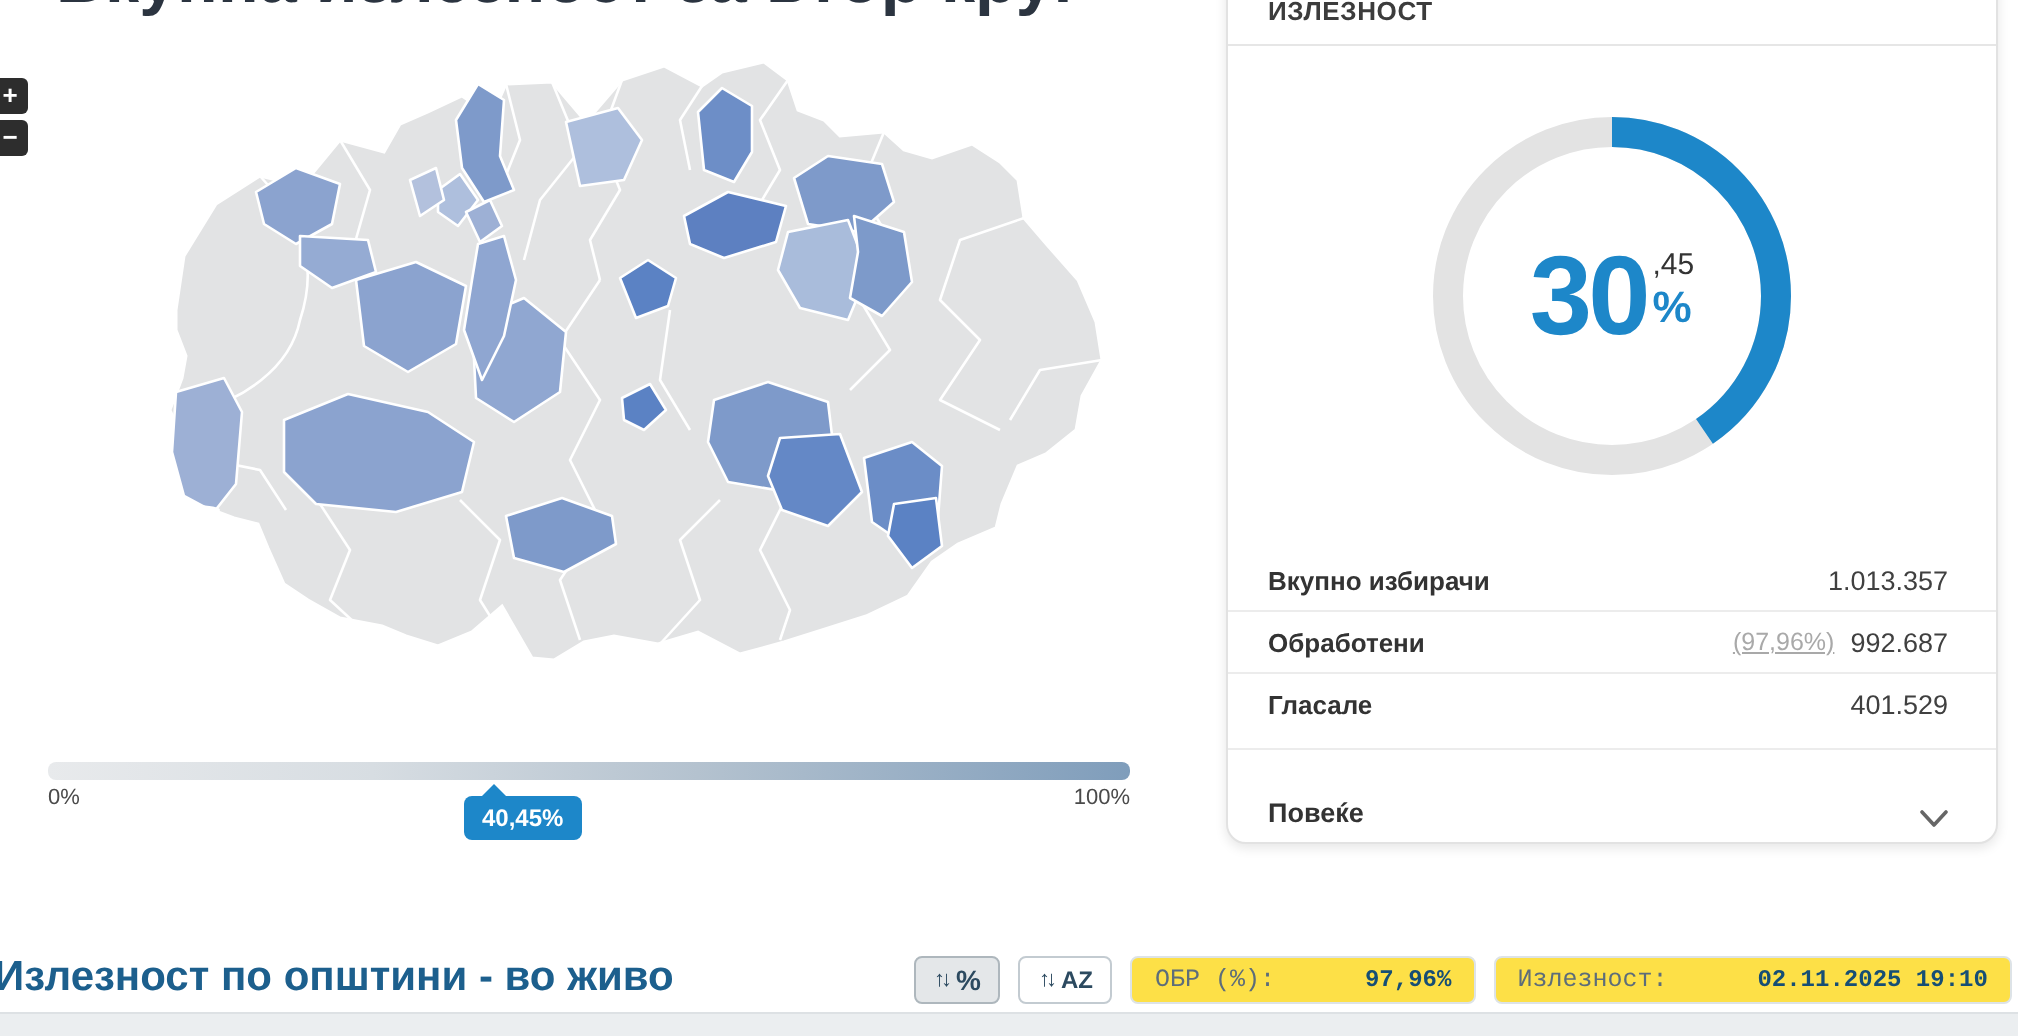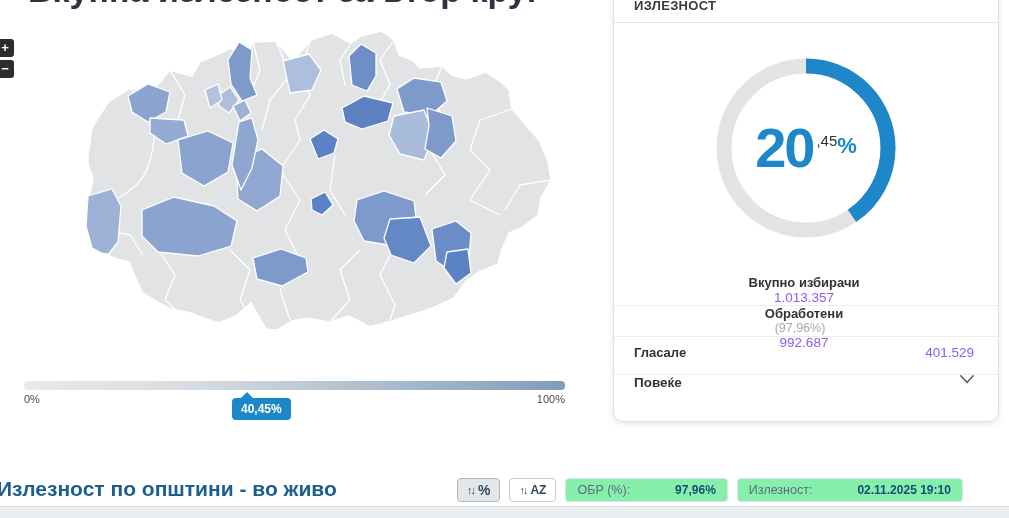--- a/index.html
+++ b/index.html
@@ -32,47 +32,47 @@
   
   .panel { position:absolute; left:613px; top:-26px; width:386px; height:448px; background:#fff;
            border:1px solid #e2e2e2; border-radius:10px; box-shadow:0 2px 6px rgba(0,0,0,.10); }
   .panel-header { height:48px; display:flex; align-items:flex-end; padding:0 20px 9px 20px;
                   border-bottom:1px solid #e6e6e6; }
   .panel-header span { font-size:13px; font-weight:700; color:#3c3c3c; letter-spacing:.3px; }
 
   .gauge-wrap { position:relative; width:190px; margin:30px auto 0; height:190px; }
   .gauge-center { position:absolute; inset:0; display:flex; align-items:center; justify-content:center; }
   .gauge-int { font-size:56px; font-weight:700; color:#1d87c9; letter-spacing:-2px; line-height:1; }
-  .gauge-side { display:flex; flex-direction:row; align-items:flex-start; margin-left:3px; margin-top:-4px; }
+  .gauge-side { display:flex; flex-direction:column; align-items:flex-start; margin-left:3px; margin-top:-4px; }
   .gauge-dec { font-size:15px; color:#333; line-height:1.1; }
   .gauge-unit { font-size:22px; font-weight:700; color:#1d87c9; line-height:1.2; }
 
   .stats { margin-top:32px; }
   .stat-row { display:flex; align-items:center; height:31px; padding:0 24px 0 20px; }
-  .stat-row.bordered { border-bottom:1px solid #ececec;flex-direction:column; }
+  .stat-row.bordered { border-bottom:1px solid #ececec; }
   .stat-label { font-size:13px; font-weight:700; color:#333; }
   .stat-spacer { flex:1; }
-  .stat-extra { font-size:12.5px; color:#a9a9a9; margin-right:8px; }
-  .stat-value { font-size:13.5px; color:#8b5cf6; }
-
-  .more-row { display:flex; align-items:flex-start; height:40px; margin:6px 0 0; padding:0 24px 0 20px;
+  .stat-extra { font-size:12.5px; color:#a9a9a9; margin-right:8px;text-decoration:underline; }
+  .stat-value { font-size:13.5px; color:#404040; }
+
+  .more-row { display:flex; align-items:flex-end; height:40px; margin:6px 0 0; padding:0 24px 0 20px;
               border-top:1px solid #ececec; cursor:pointer; }
   .more-label { font-size:13.5px; font-weight:700; color:#333; }
 
   
   .bottom-heading { position:absolute; left:-3px; top:477px; font-size:21px; font-weight:700; color:#1c5f8d;
                     white-space:nowrap; }
   .controls { position:absolute; left:457px; top:478px; display:flex; gap:9px; align-items:stretch; }
   .sort-btn { display:flex; align-items:center; gap:4px; border-radius:4px; padding:3px 9px; cursor:pointer;
               font-weight:700; color:#2c4a60; background:#fff; border:1px solid #c3cbd1; }
   .sort-btn.active { background:#e4e7e9; border-color:#aeb7bd; }
   .sort-arrows { font-size:11px; letter-spacing:-2px; }
   .sort-symbol { font-size:14px; }
-  .badge { display:flex; align-items:center; gap:5px; background:#86efac; border:1px solid #dde3e7;
-           border-radius:4px; padding:0 11px; white-space:nowrap; }
+  .badge { display:flex; align-items:center; gap:5px; background:#fde047; border:1px solid #dde3e7;
+           border-radius:4px; padding:0 11px; white-space:nowrap;font-family:Liberation Mono, monospace; }
   .badge-label { font-size:12.5px; color:#5d6d7a; }
   .badge-value { font-size:12px; font-weight:700; color:#164e75;margin-left:40px; }
 
   .footer-strip { position:absolute; left:0; right:0; top:506px; height:12px; background:#ebeef0;
                   border-top:1px solid #dde1e4; }
 </style>
 </head>
 <body>
 
 <div id="app">
@@ -155,21 +155,21 @@
     <div class="panel-header">
       <span>ИЗЛЕЗНОСТ</span>
     </div>
 
     <div class="gauge-wrap">
       <svg width="190" height="190" viewBox="0 0 190 190">
         <circle cx="95" cy="95" r="82" fill="none" stroke="#e3e3e3" stroke-width="15"></circle>
         <circle cx="95" cy="95" r="82" fill="none" stroke="#1d87c9" stroke-width="15" transform="rotate(-90 95 95)" stroke-dasharray="208.4 515.2"></circle>
       </svg>
       <div class="gauge-center">
-        <span class="gauge-int">20</span>
+        <span class="gauge-int">30</span>
         <span class="gauge-side">
           <span class="gauge-dec">,45</span>
           <span class="gauge-unit">%</span>
         </span>
       </div>
     </div>
 
     <div class="stats">
       <div class="stat-row bordered">
         <span class="stat-label">Вкупно избирачи</span>

